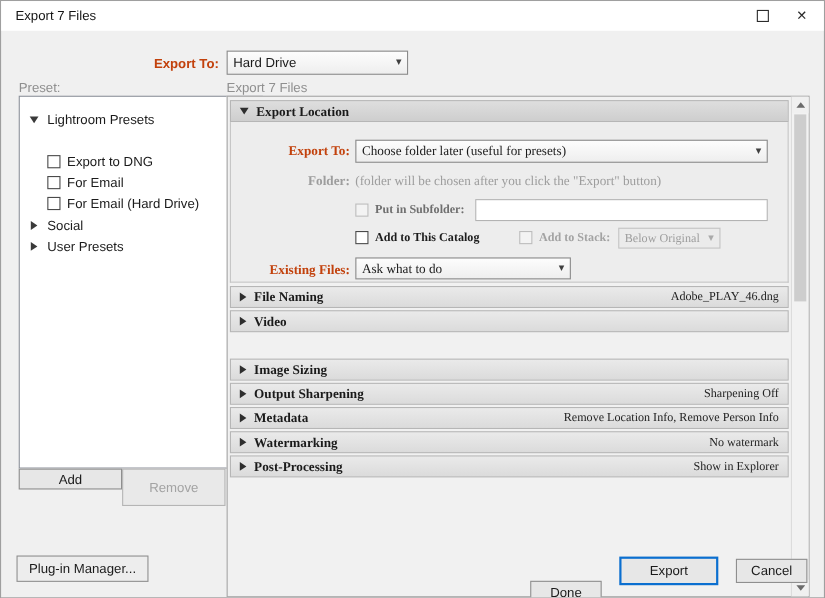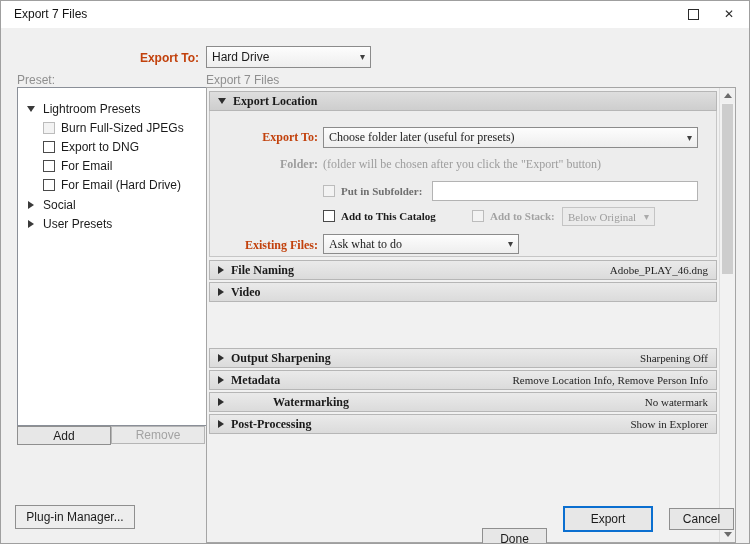--- a/index.html
+++ b/index.html
@@ -88,24 +88,20 @@
 
   <div class="lbl gray" style="left:16px; top:72px;text-align:center;">Preset:</div>
 
   <div class="listbox" style="left:16px; top:86px; width:222px; height:339px;">
 
     <div class="tree-row" style="top:12px;">
       <span class="tri down" style="left:9px; top:6px;"></span>
       <span class="tree-label" style="left:25px;">Lightroom Presets</span>
     </div>
 
-    <div class="tree-row" style="top:31px;">
-      <span class="cb dis" style="left:25px; top:3px;"></span>
-      <span class="tree-label" style="left:43px;">Burn Full-Sized JPEGs</span>
-    </div>
 
     <div class="tree-row" style="top:50px;">
       <span class="cb" style="left:25px; top:3px;"></span>
       <span class="tree-label" style="left:43px;">Export to DNG</span>
     </div>
 
     <div class="tree-row" style="top:69px;">
       <span class="cb" style="left:25px; top:3px;"></span>
       <span class="tree-label" style="left:43px;">For Email</span>
     </div>
@@ -132,21 +128,21 @@
       <div class="sb-thumb" style="top:16px; height:110px;"></div>
       <div class="sb-btn" style="bottom:0;">
           <span class="sb-tri-down"></span>
         </div>
     </div>
   </div>
 
   <div class="btn" style="left:16px; top:425px; width:94px; height:19px;">
     <span>Add</span>
   </div>
-  <div class="btn disabled" style="left:110px; top:425px; width:94px; height:18px;">
+  <div class="btn disabled" style="left:110px; top:425px; width:94px; height:34px;">
     <span>Remove</span>
   </div>
 
   <div class="lbl gray" style="left:205px; top:72px;">Export 7 Files</div>
 
   <div class="panel" style="left:205px; top:86px; width:530px; height:456px;font-family:Liberation Serif, serif;">
 
     <div class="sec-header open" style="top:3px;">
       <span class="tri-inl down"></span>
       <span class="sec-title">Export Location</span>
@@ -186,31 +182,36 @@
     <div class="sec-header" style="top:172px;">
       <span class="tri-inl right"></span>
       <span class="sec-title">File Naming</span>
       <span class="sec-summary">Adobe_PLAY_46.dng</span>
     </div>
     <div class="sec-header" style="top:194px;">
       <span class="tri-inl right"></span>
       <span class="sec-title">Video</span>
       <span class="sec-summary"></span>
     </div>
+    <div class="sec-header" style="top:238px;">
+      <span class="tri-inl right"></span>
+      <span class="sec-title">Image Sizing</span>
+      <span class="sec-summary"></span>
+    </div>
     <div class="sec-header" style="top:260px;">
       <span class="tri-inl right"></span>
       <span class="sec-title">Output Sharpening</span>
       <span class="sec-summary">Sharpening Off</span>
     </div>
     <div class="sec-header" style="top:282px;">
       <span class="tri-inl right"></span>
       <span class="sec-title">Metadata</span>
       <span class="sec-summary">Remove Location Info, Remove Person Info</span>
     </div>
-    <div class="sec-header" style="top:304px;gap:42px;">
+    <div class="sec-header" style="top:304px;">
       <span class="tri-inl right"></span>
       <span class="sec-title">Watermarking</span>
       <span class="sec-summary">No watermark</span>
     </div>
     <div class="sec-header" style="top:326px;">
       <span class="tri-inl right"></span>
       <span class="sec-title">Post-Processing</span>
       <span class="sec-summary">Show in Explorer</span>
     </div>
 

